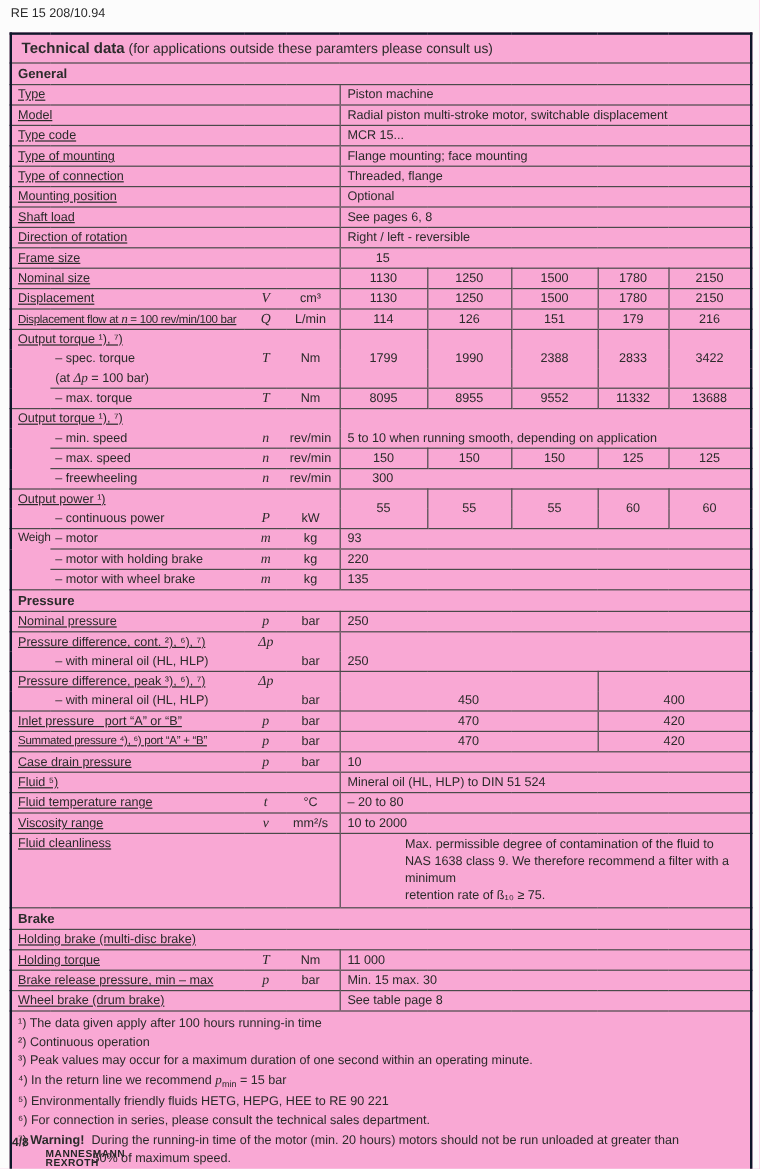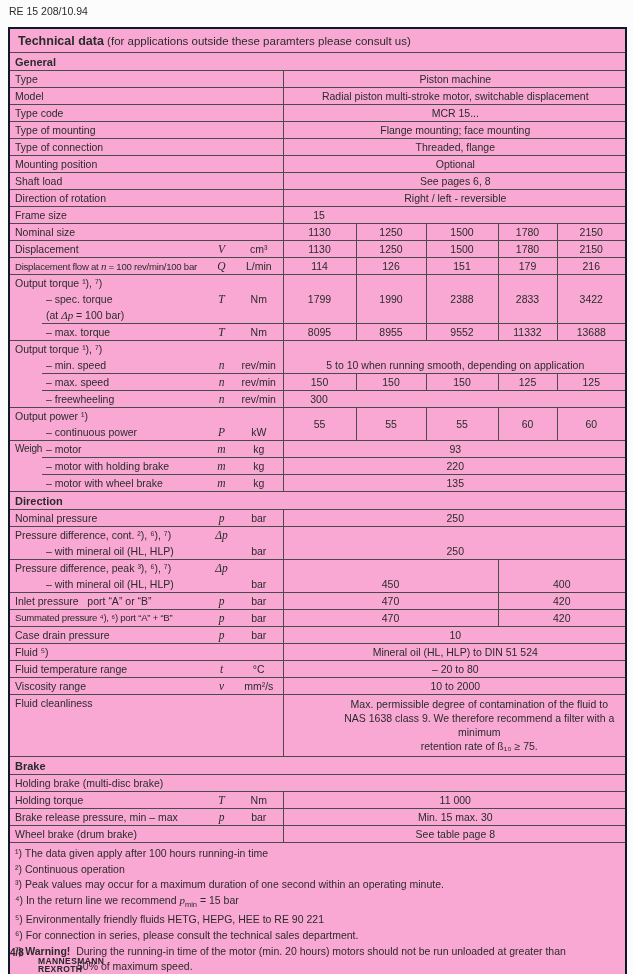--- a/index.html
+++ b/index.html
@@ -9,31 +9,31 @@
     position:relative;overflow:hidden;
   }
   .docref{position:absolute;left:9px;top:5px;font-size:10.5px;letter-spacing:0;}
   table.tech{
     position:absolute;left:8px;top:27px;width:617px;
     border-collapse:collapse;table-layout:fixed;
     border:2px solid #0f172a;background:#f9a8d4;
     font-size:10.5px;color:#2b2b2b;
   }
   td{padding:0 4px;vertical-align:middle;height:16px;overflow:hidden;line-height:12px;}
-  td.lab{padding-left:5px;}
+  td.lab{padding-left:5px;text-decoration:underline;}
   td.sublab{padding-left:4px;}
   td.ind{padding:0;overflow:visible;}
   .bb{border-bottom:1px solid #4a4a4a;}
   .bl{border-left:1px solid #4a4a4a;}
   td.titlecell{height:23px;font-size:11.5px;padding-left:8px;}
   td.titlecell .bd{font-size:12.5px;}
   td.sec{font-weight:bold;font-size:11px;height:17px;padding-left:5px;}
   td.sym{font-family:"Liberation Serif",serif;font-style:italic;text-align:center;font-size:11.5px;padding:0;}
   td.unit{text-align:center;padding-right:4px;padding-left:0;}
-  td.vl{padding-left:6px;text-align:center;margin-top:11px;}
+  td.vl{padding-left:6px;text-align:left;margin-top:11px;}
   td.vc{text-align:center;padding:0;}
   td.vbot{vertical-align:bottom;padding-bottom:2px;}
   td.small{font-size:9.6px;letter-spacing:-0.25px;white-space:nowrap;}
   td.nw{white-space:nowrap;}
   td.wlab{white-space:nowrap;font-size:10px;letter-spacing:-0.2px;vertical-align:top;padding-top:2px;padding-left:5px;}
   span.c1{display:inline-block;width:71px;text-align:center;}
   tr.clean td{height:auto;vertical-align:top;padding-top:2px;padding-bottom:3px;}
   tr.clean .line{line-height:14px;padding-left:48px;}
   td.fnotes{height:auto;padding:3px 5px 8px 5px;vertical-align:top;}
   td.fnotes .line{line-height:15.6px;white-space:nowrap;}
@@ -225,21 +225,21 @@
     <td class="vl bb bl" colspan="5">220</td>
   </tr>
   <tr>
     <td class="sublab bb">– motor with wheel brake</td>
     <td class="sym bb">m</td>
     <td class="unit bb">kg</td>
     <td class="vl bb bl" colspan="5">135</td>
   </tr>
 
   <tr>
-        <td class="sec bb" colspan="9">Direction</td>
+        <td class="sec bb" colspan="9">Pressure</td>
       </tr>
 
   <tr>
     <td class="lab bb" colspan="2">Nominal pressure</td>
     <td class="sym bb">p</td>
     <td class="unit bb">bar</td>
     <td class="vl bb bl" colspan="5">250</td>
   </tr>
 
   <tr>

